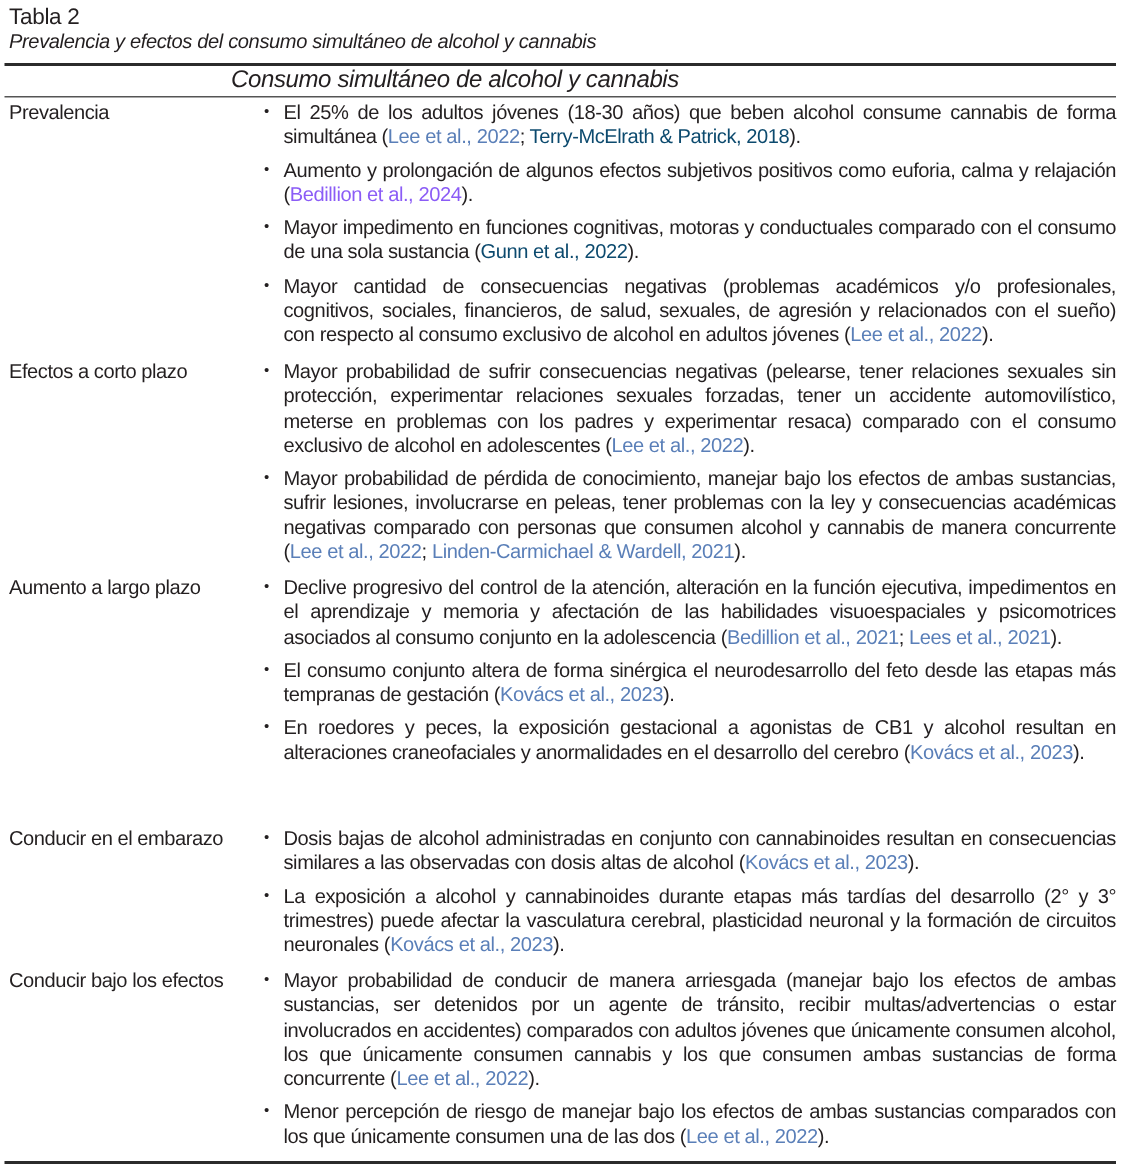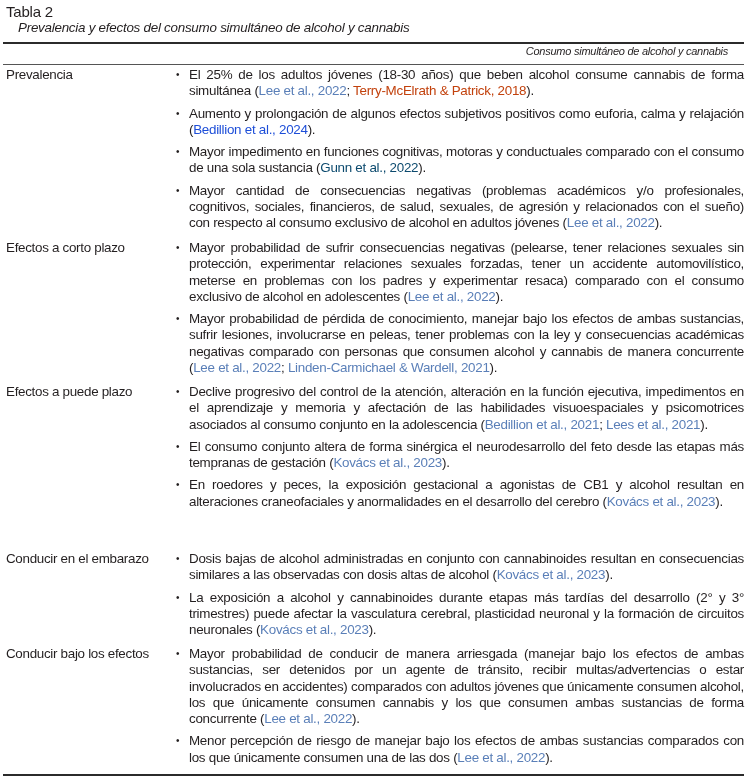--- a/index.html
+++ b/index.html
@@ -7,29 +7,29 @@
     width: 747px; height: 781px; overflow: hidden;
     font-family: "Liberation Sans Narrow", "Liberation Sans", sans-serif;
     color: #231f20;
   }
   .page { position: relative; width: 747px; padding: 0; }
   .tbl-label {
     position: absolute; left: 6px; top: 3px;
     font-weight: normal; font-size: 15px; letter-spacing: -0.2px;
   }
   .tbl-caption {
-    position: absolute; left: 18px; top: 20px;
+    position: absolute; left: 6px; top: 20px;
     font-style: italic; font-size: 13.4px; letter-spacing: -0.25px;
   }
   .rule-top { position: absolute; left: 3px; width: 741px; top: 42px; height: 2px; background: #2b2b2b; }
   .rule-head { position: absolute; left: 3px; width: 741px; top: 64px; height: 1px; background: #555; }
   .rule-bottom { position: absolute; left: 3px; width: 741px; top: 774px; height: 2px; background: #2b2b2b; }
   .col-head {
     position: absolute; left: 154px; width: 574px; top: 45px;
-    text-align: right; font-style: italic; font-size: 11px; letter-spacing: -0.25px;
+    text-align: left; font-style: italic; font-size: 16px; letter-spacing: -0.25px;
   }
   .row { position: absolute; left: 0; width: 747px; }
   .row-label {
     position: absolute; left: 6px; top: 0; font-size: 13.4px; letter-spacing: -0.3px;
     white-space: nowrap;
     text-align: right;
   }
   .items { position: absolute; left: 176px; width: 568px; top: 0; }
   .item {
     position: relative; padding-left: 13px; font-size: 13.4px; line-height: 16.3px;
@@ -46,35 +46,35 @@
 <div class="page">
   <div class="tbl-label">Tabla 2</div>
   <div class="tbl-caption">Prevalencia y efectos del consumo simultáneo de alcohol y cannabis</div>
   <div class="rule-top"></div>
   <div class="col-head">Consumo simultáneo de alcohol y cannabis</div>
   <div class="rule-head"></div>
 
   <div class="row" style="top:67px">
     <div class="row-label">Prevalencia</div>
     <div class="items">
-        <div class="item"><span class="bullet">•</span><span>El 25% de los adultos jóvenes (18-30 años) que beben alcohol consume cannabis de forma simultánea (</span><span class="cite" style="color: rgb(90, 127, 184);">Lee et al., 2022</span>; <span class="cite" style="color: #c2410c;">Terry-McElrath &amp; Patrick, 2018</span>).</div>
-        <div class="item"><span class="bullet">•</span><span>Aumento y prolongación de algunos efectos subjetivos positivos como euforia, calma y relajación (</span><span class="cite" style="color: #1d4ed8;">Bedillion et al., 2024</span>).</div>
+        <div class="item"><span class="bullet">•</span><span>El 25% de los adultos jóvenes (18-30 años) que beben alcohol consume cannabis de forma simultánea (</span><span class="cite" style="color: rgb(90, 127, 184);">Lee et al., 2022</span>; <span class="cite" style="color: #0c4a6e;">Terry-McElrath &amp; Patrick, 2018</span>).</div>
+        <div class="item"><span class="bullet">•</span><span>Aumento y prolongación de algunos efectos subjetivos positivos como euforia, calma y relajación (</span><span class="cite" style="color: #8b5cf6;">Bedillion et al., 2024</span>).</div>
         <div class="item"><span class="bullet">•</span><span>Mayor impedimento en funciones cognitivas, motoras y conductuales comparado con el consumo de una sola sustancia (</span><span class="cite" style="color: #0c4a6e;">Gunn et al., 2022</span>).</div>
         <div class="item"><span class="bullet">•</span><span>Mayor cantidad de consecuencias negativas (problemas académicos y/o profesionales, cognitivos, sociales, financieros, de salud, sexuales, de agresión y relacionados con el sueño) con respecto al consumo exclusivo de alcohol en adultos jóvenes (</span><span class="cite" style="color: rgb(90, 127, 184);">Lee et al., 2022</span>).</div>
       </div>
   </div>
   <div class="row" style="top:240px">
     <div class="row-label">Efectos a corto plazo</div>
     <div class="items">
         <div class="item"><span class="bullet">•</span><span>Mayor probabilidad de sufrir consecuencias negativas (pelearse, tener relaciones sexuales sin protección, experimentar relaciones sexuales forzadas, tener un accidente automovilístico, meterse en problemas con los padres y experimentar resaca) comparado con el consumo exclusivo de alcohol en adolescentes (</span><span class="cite" style="color: rgb(90, 127, 184);">Lee et al., 2022</span>).</div>
         <div class="item"><span class="bullet">•</span><span>Mayor probabilidad de pérdida de conocimiento, manejar bajo los efectos de ambas sustancias, sufrir lesiones, involucrarse en peleas, tener problemas con la ley y consecuencias académicas negativas comparado con personas que consumen alcohol y cannabis de manera concurrente (</span><span class="cite" style="color: rgb(90, 127, 184);">Lee et al., 2022</span>; <span class="cite" style="color: rgb(90, 127, 184);">Linden-Carmichael &amp; Wardell, 2021</span>).</div>
       </div>
   </div>
   <div class="row" style="top:384px">
-    <div class="row-label">Efectos a puede plazo</div>
+    <div class="row-label">Aumento a largo plazo</div>
     <div class="items">
         <div class="item"><span class="bullet">•</span><span>Declive progresivo del control de la atención, alteración en la función ejecutiva, impedimentos en el aprendizaje y memoria y afectación de las habilidades visuoespaciales y psicomotrices asociados al consumo conjunto en la adolescencia (</span><span class="cite" style="color: rgb(90, 127, 184);">Bedillion et al., 2021</span>; <span class="cite" style="color: rgb(90, 127, 184);">Lees et al., 2021</span>).</div>
         <div class="item"><span class="bullet">•</span><span>El consumo conjunto altera de forma sinérgica el neurodesarrollo del feto desde las etapas más tempranas de gestación (</span><span class="cite" style="color: rgb(90, 127, 184);">Kovács et al., 2023</span>).</div>
         <div class="item"><span class="bullet">•</span><span>En roedores y peces, la exposición gestacional a agonistas de CB1 y alcohol resultan en alteraciones craneofaciales y anormalidades en el desarrollo del cerebro (</span><span class="cite" style="color: rgb(90, 127, 184);">Kovács et al., 2023</span>).</div>
       </div>
   </div>
   <div class="row" style="top:551px">
     <div class="row-label">Conducir en el embarazo</div>
     <div class="items">
         <div class="item"><span class="bullet">•</span><span>Dosis bajas de alcohol administradas en conjunto con cannabinoides resultan en consecuencias similares a las observadas con dosis altas de alcohol (</span><span class="cite" style="color: rgb(90, 127, 184);">Kovács et al., 2023</span>).</div>

